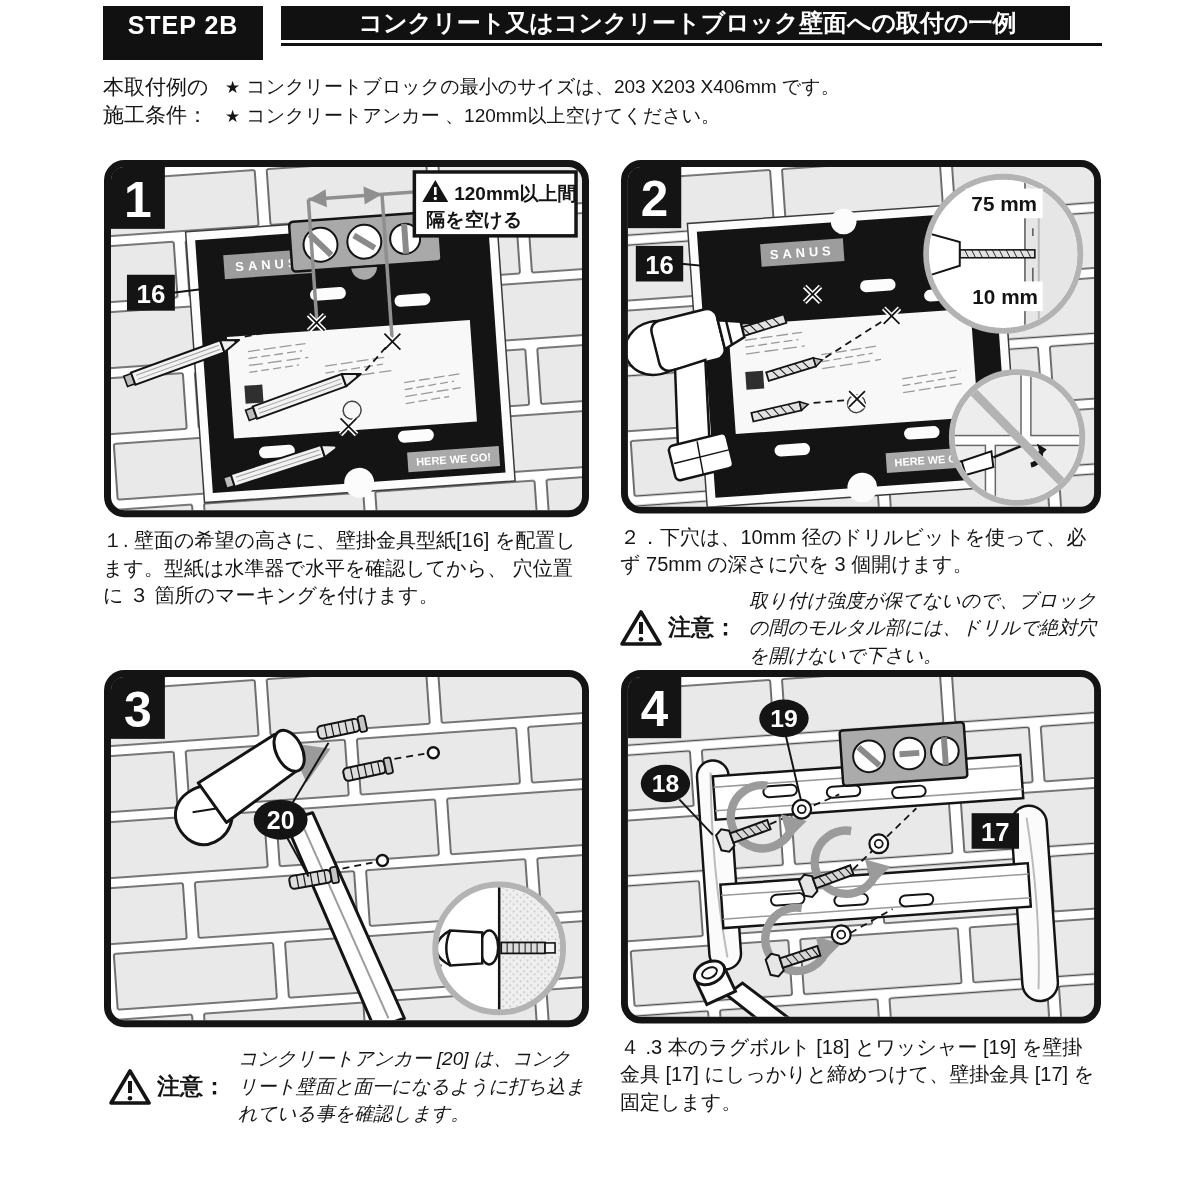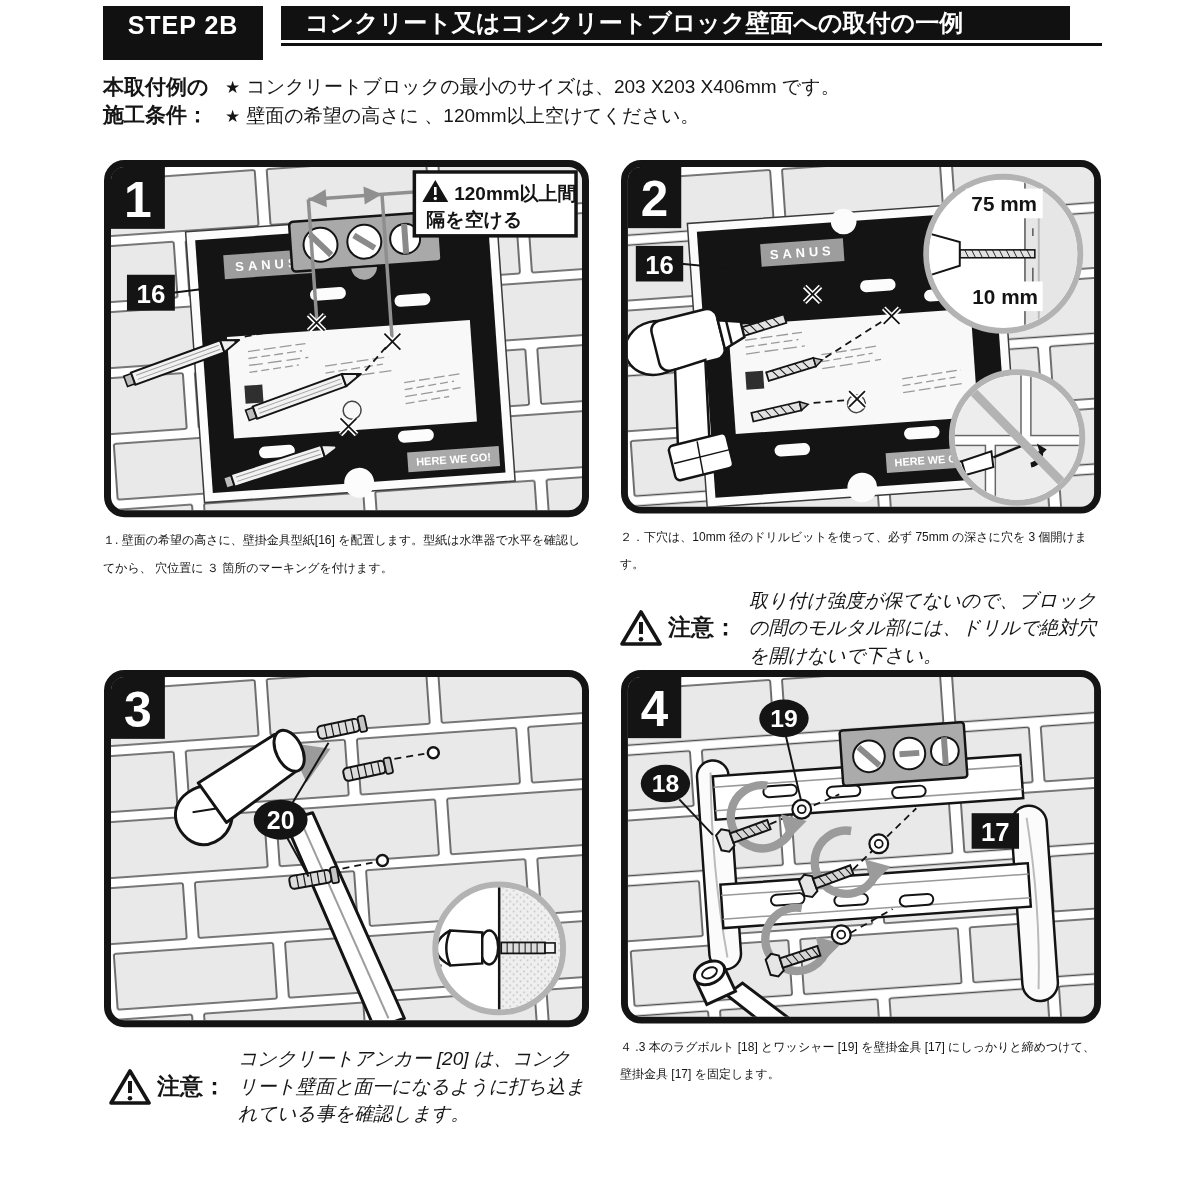--- a/index.html
+++ b/index.html
@@ -3,34 +3,34 @@
 <meta charset="utf-8">
 <style>
   html,body{margin:0;padding:0;background:#fff;}
   body{width:1200px;height:1200px;overflow:hidden;
        font-family:"Liberation Sans","DejaVu Sans",sans-serif;color:#151515;}
   .page{box-sizing:border-box;width:1200px;height:1200px;padding:6px 98px 0 103px;}
   
   .hdr{display:flex;align-items:flex-start;}
   .step-box{background:#111;color:#fff;font-weight:bold;font-size:25px;
             width:160px;height:54px;line-height:38px;text-align:center;flex:0 0 auto;letter-spacing:1px;}
-  .title-wrap{flex:1;margin-left:18px;border-bottom:3.5px solid #111;padding-bottom:3px;}
+  .title-wrap{flex:1;margin-left:18px;border-bottom:3.5px solid #111;padding-bottom:3px;text-align:center;}
   .title-bar{background:#111;color:#fff;font-weight:bold;font-size:24px;
              height:34px;line-height:34px;padding-left:24px;margin-right:32px;}
   
   .cond{display:flex;margin-top:13px;}
-  .cond-label{width:122px;flex:0 0 auto;font-size:21px;font-weight:bold;line-height:28px;}
+  .cond-label{width:122px;flex:0 0 auto;font-size:21px;font-weight:normal;line-height:28px;}
   .cond-items{flex:1;}
   .cond-item{font-size:19px;line-height:28px;white-space:nowrap;}
   .star{font-size:17px;margin-right:6px;}
   
   .grid{display:grid;grid-template-columns:487px 482px;column-gap:30px;margin-top:28px;}
   .panel-svg{display:block;width:100%;height:auto;}
   .cap-zone{min-height:150px;box-sizing:border-box;padding-top:9px;}
-  .cap{margin:0;font-size:12px;line-height:27.5px;}
+  .cap{margin:0;font-size:20px;line-height:27.5px;}
   .warn{display:flex;align-items:center;margin-top:8px;}
   .warn-head{display:flex;align-items:center;flex:0 0 auto;margin-right:12px;}
   .warn-head svg{margin-right:6px;}
   .warn-title{font-size:23px;font-weight:bold;white-space:nowrap;}
   .warn-text{margin:0;font-size:19px;line-height:27.5px;flex:1;font-style:italic;}
   .warn3{padding-left:6px;}
   text{font-family:"Liberation Sans","DejaVu Sans",sans-serif;}
 </style>
 </head>
 <body>
@@ -44,21 +44,21 @@
     </div>
   </div>
 
   <div class="cond">
     <div class="cond-label">
       <div>本取付例の</div>
       <div>施工条件：</div>
     </div>
     <div class="cond-items">
       <div class="cond-item"><span class="star">★</span><span>コンクリートブロックの最小のサイズは、203 X203 X406mm です。</span></div>
-      <div class="cond-item"><span class="star">★</span><span>壁面の希望の高さに 、120mm以上空けてください。</span></div>
+      <div class="cond-item"><span class="star">★</span><span>コンクリートアンカー 、120mm以上空けてください。</span></div>
     </div>
   </div>
 
   <div class="grid">
 
     <div class="cell">
       <svg class="panel-svg" viewBox="0 0 488 360">
         <defs>
           <pattern id="b1" width="172" height="132" patternUnits="userSpaceOnUse" patternTransform="rotate(-4 244 180)">
             <rect width="172" height="132" fill="#fff"></rect>

